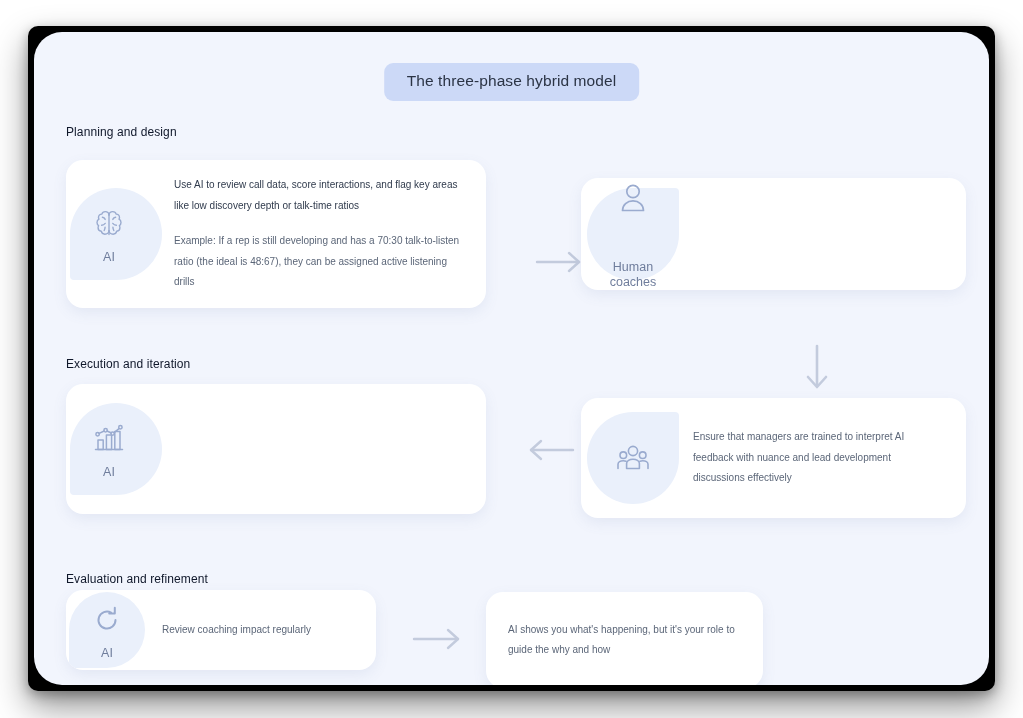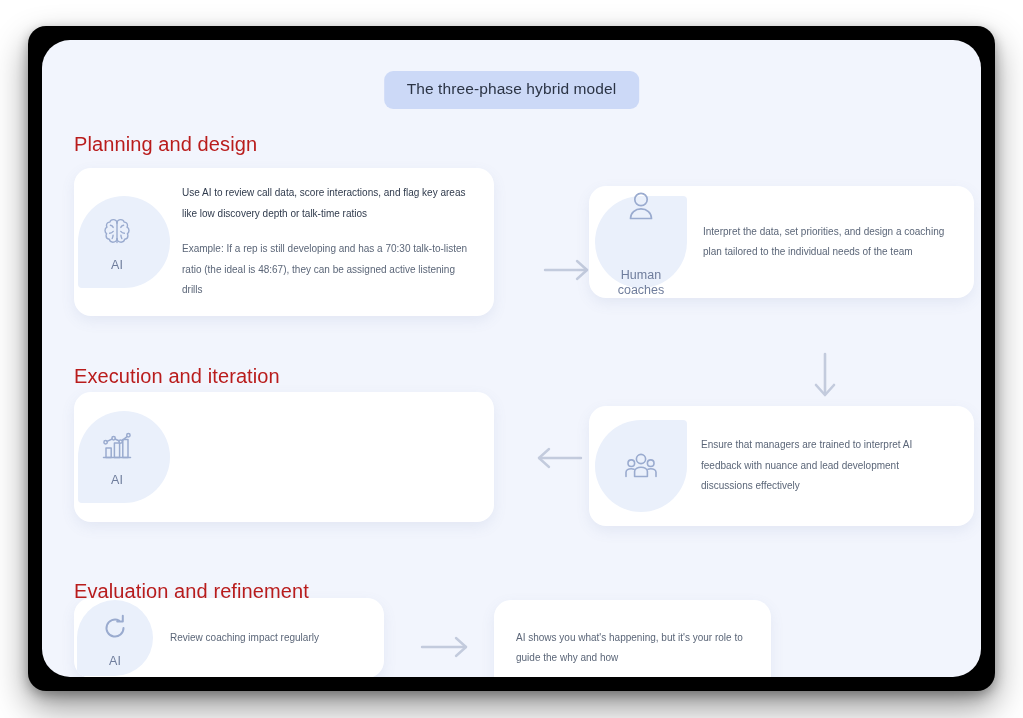--- a/index.html
+++ b/index.html
@@ -15,22 +15,22 @@
   }
 
   
   .frame {
     position: absolute;
     left: 28px;
     top: 26px;
     width: 967px;
     height: 665px;
     background: #000000;
-    border-radius: 18px;
-    padding: 14px;
+    border-radius: 10px;
+    padding: 6px;
     box-sizing: border-box;
     box-shadow: 0 16px 34px rgba(0,0,0,0.42), 0 4px 12px rgba(0,0,0,0.30);
   }
 
   .panel {
     width: 100%;
     height: 100%;
     background: #f2f5fd;
     border-radius: 28px;
     box-sizing: border-box;
@@ -50,22 +50,22 @@
     letter-spacing: 0.1px;
     padding: 9px 23px 11px 23px;
     border-radius: 9px;
     white-space: nowrap;
   }
 
   
   .section-head {
     position: absolute;
     left: 32px;
-    font-size: 20px;
-    color: #b91c1c;
+    font-size: 12px;
+    color: #0f172a;
     letter-spacing: 0.1px;
   }
   #sec1 { top: 93px; }
   #sec2 { top: 317px; margin-top: 8px; }
   #sec3 { top: 540px; text-align: center; }
 
   
   .card {
     position: absolute;
     background: #ffffff;
@@ -249,23 +249,20 @@
         <div class="icon-wrap">
           <svg class="icon-glyph" viewBox="0 0 40 40" fill="none" stroke="#9aabcf" stroke-width="1.7" stroke-linecap="round" stroke-linejoin="round">
             <circle cx="20" cy="13.5" r="6.2"></circle>
             <path d="M9.5 32.5c0-5.8 4.7-9.6 10.5-9.6s10.5 3.8 10.5 9.6z"></path>
           </svg>
           <div class="icon-label">
             <div>Human</div>
             <div>coaches</div>
           </div>
         </div>
-      </div>
-      <div class="cardtext">
-        <div class="ctxt">Interpret the data, set priorities, and design a coaching plan tailored to the individual needs of the team</div>
       </div>
     </div>
 
     <div class="arrow" id="arrow-down">
       <svg width="26" height="48" viewBox="0 0 26 48" fill="none" stroke="#c3cbdd" stroke-width="2.6" stroke-linecap="round" stroke-linejoin="round">
         <path d="M13 2v40"></path>
           <path d="M4 33l9 10 9-10"></path>
       </svg>
     </div>
 

